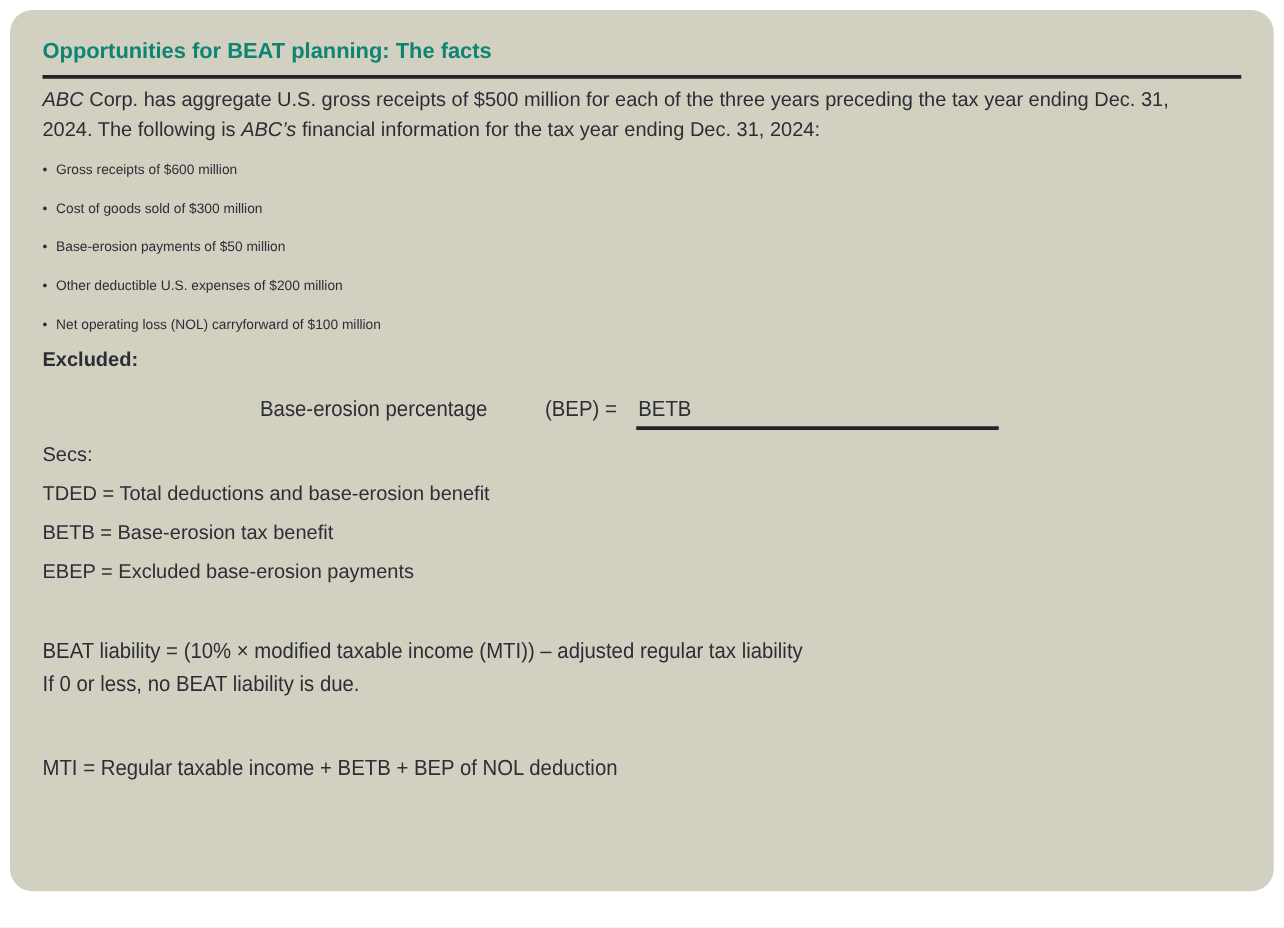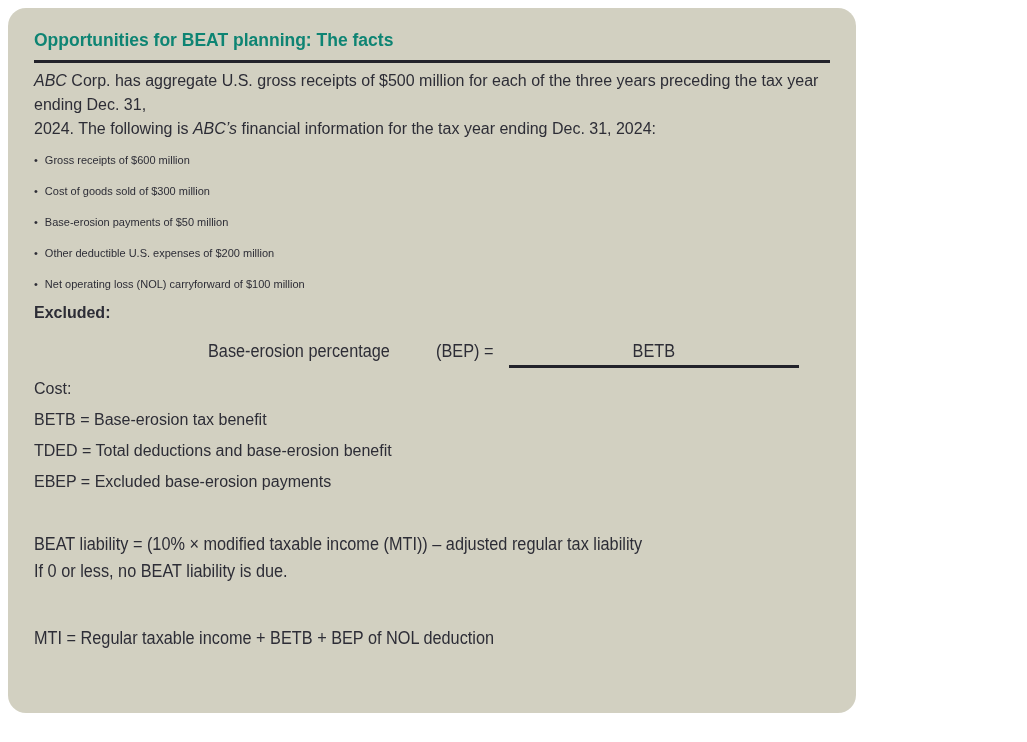--- a/index.html
+++ b/index.html
@@ -6,21 +6,21 @@
     margin: 0;
     padding: 0;
     background: #ffffff;
     width: 1027px;
     height: 742px;
     font-family: "Liberation Sans", sans-serif;
     color: #2d2d36;
   }
   .card {
     box-sizing: border-box;
-    width: 848px;
+    width: 1011px;
     height: 705px;
     margin: 8px;
     background: #d2d0c1;
     border-radius: 18px;
     padding: 20px 26px;
     overflow: hidden;
   }
   .title {
     margin: 0;
     font-size: 17.5px;
@@ -59,21 +59,21 @@
   }
   .formula-row {
     display: flex;
     align-items: flex-start;
     margin: 15px 0 0 174px;
     font-size: 17.5px;
     line-height: 24px;
   }
   .sym { margin-left: 32px; }
   .fraction { margin-left: 12px; width: 290px; }
-  .num, .den { text-align: center; line-height: 24px; }
+  .num, .den { line-height: 24px; }
   .bar {
     height: 3px;
     background: #22222a;
     margin: 2px 0 3px 0;
   }
   .cond {
     display: inline-block;
     transform: scaleX(0.93);
     transform-origin: 0 50%;
     white-space: nowrap;
@@ -123,25 +123,25 @@
 
   <div class="formula-row">
     <span class="cond">Base-erosion percentage</span>
     <span class="cond sym">(BEP) =</span>
     <div class="fraction">
       <div class="num"><span class="cond-c">BETB</span></div>
       <div class="bar"></div>
     </div>
   </div>
 
-  <div class="where">Cost:</div>
+  <div class="where">Secs:</div>
 
   <div>
+    <div class="def">TDED = Total deductions and base-erosion benefit</div>
     <div class="def">BETB = Base-erosion tax benefit</div>
-    <div class="def">TDED = Total deductions and base-erosion benefit</div>
     <div class="def">EBEP = Excluded base-erosion payments</div>
   </div>
 
   <div class="beat-block">
     <div class="cond-line"><span class="cond">BEAT liability = (10% × modified taxable income (MTI)) – adjusted regular tax liability</span></div>
     <div class="cond-line"><span class="cond">If 0 or less, no BEAT liability is due.</span></div>
   </div>
 
   <div class="mti-line cond-line"><span class="cond">MTI = Regular taxable income + BETB + BEP of NOL deduction</span></div>
 

